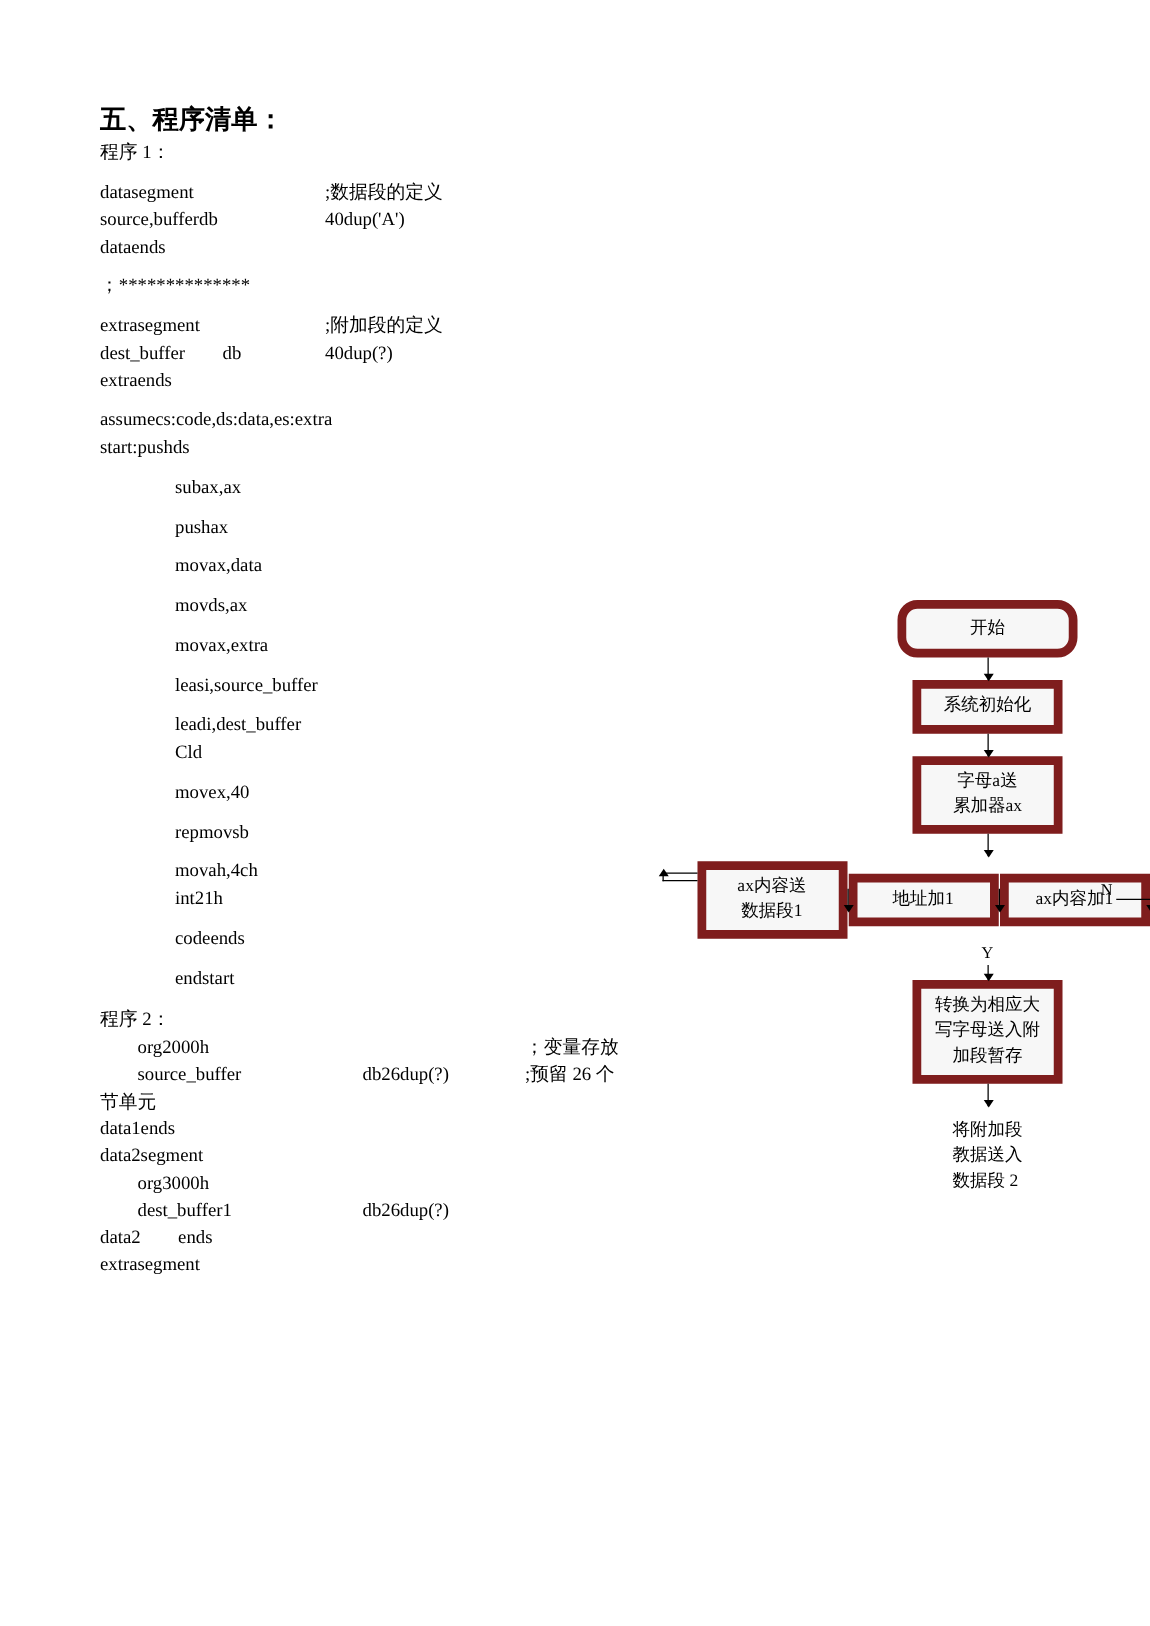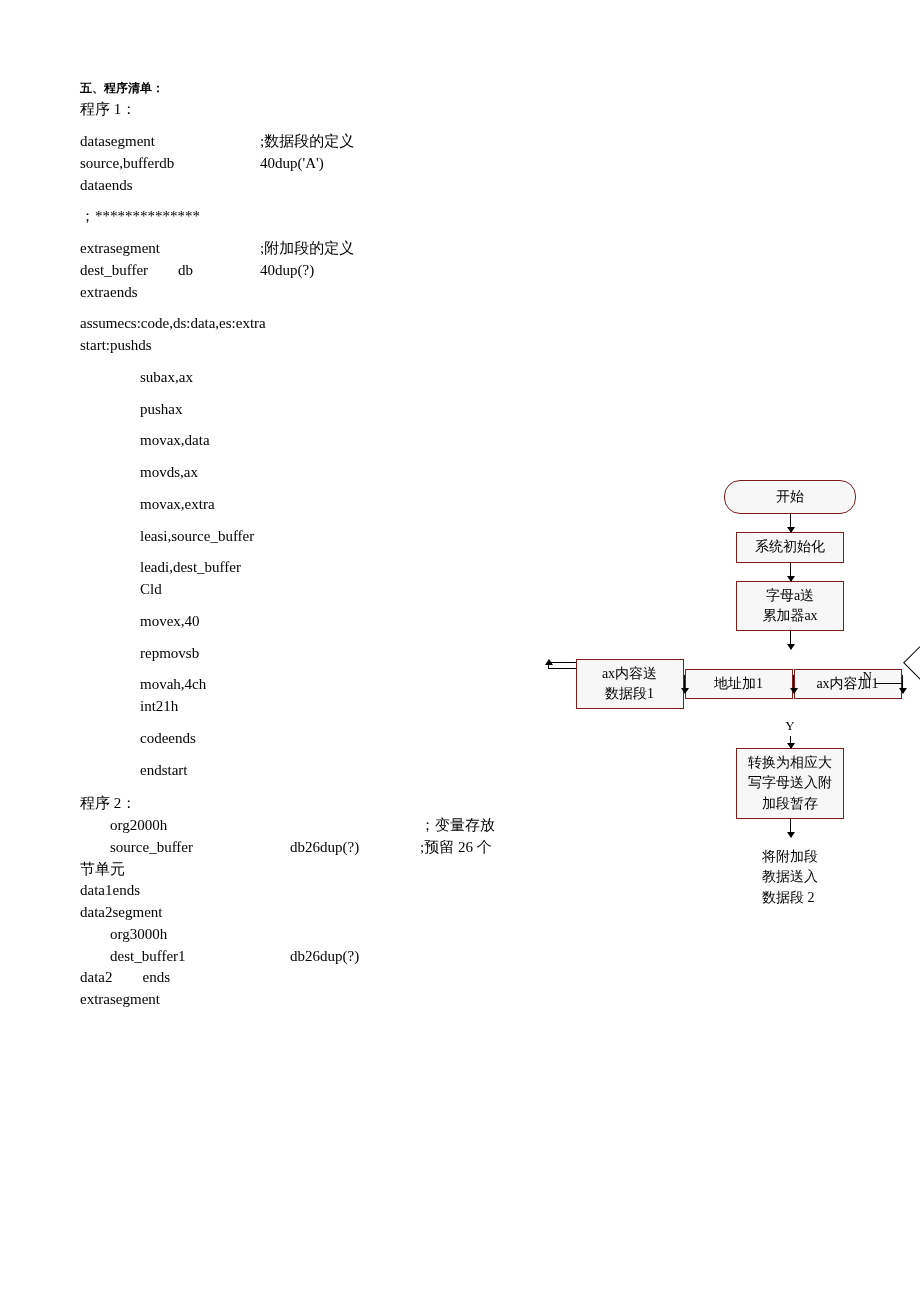--- a/index.html
+++ b/index.html
@@ -8,40 +8,40 @@
     line-height: 1.45;
     margin: 0;
     padding: 80px 40px 40px 80px;
     width: 920px;
     box-sizing: border-box;
     background: #fff;
     color: #000;
   }
   .section-title {
     font-weight: bold;
-    font-size: 12px;
+    font-size: 21px;
     margin-bottom: 2px;
   }
   .sub-label { margin-bottom: 10px; }
   .code-block { margin-bottom: 10px; }
   .code-row {
     display: flex;
     white-space: pre;
     font-family: Liberation Serif, serif;
   }
   .col1 { width: 180px; flex-shrink: 0; }
   .col2 { flex: 1; }
   .indent { padding-left: 60px; }
   .body-wrap { display: flex; align-items: flex-start; }
   .left-col { flex: 1; }
   .right-col { width: 180px; flex-shrink: 0; padding-top: 400px; }
 
   
   .flow { display: flex; flex-direction: column; align-items: center; font-family: "SimSun","宋体"; font-size: 14px; }
-  .node { border: 1px solid #7f1d1d; background: rgba(0,0,0,0.03); text-align: center; padding: 4px 8px; min-width: 90px; }
+  .node { border: 7px solid #7f1d1d; background: rgba(0,0,0,0.03); text-align: center; padding: 4px 8px; min-width: 90px; }
   .start { border-radius: 16px; padding: 6px 20px; }
   .rect { }
   .decision {
     width: 100px; height: 40px; border: 1px solid #000;
     transform: rotate(45deg); display: flex; align-items: center; justify-content: center;
     margin: 10px 0;
   }
   .decision > span { transform: rotate(-45deg); font-size: 13px; white-space: nowrap; }
   .arrow { width: 1px; height: 18px; background: #000; position: relative; }
   .arrow::after {

